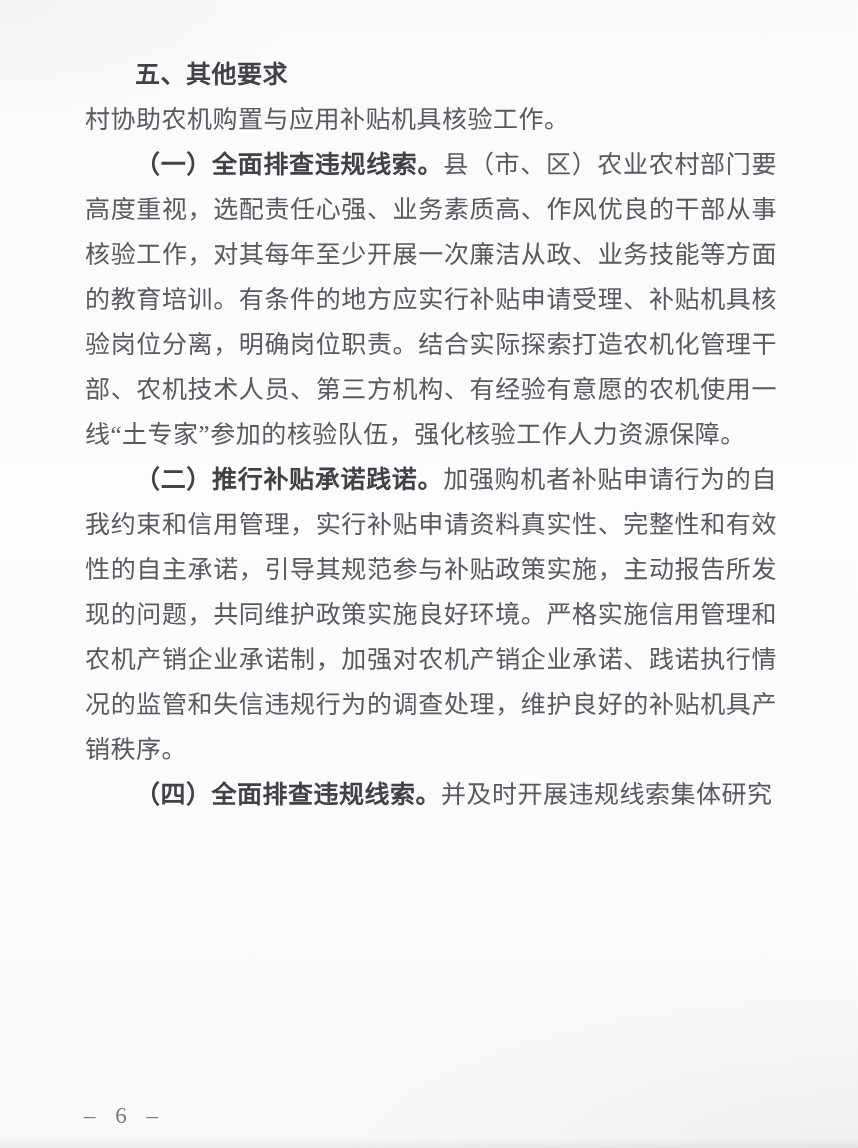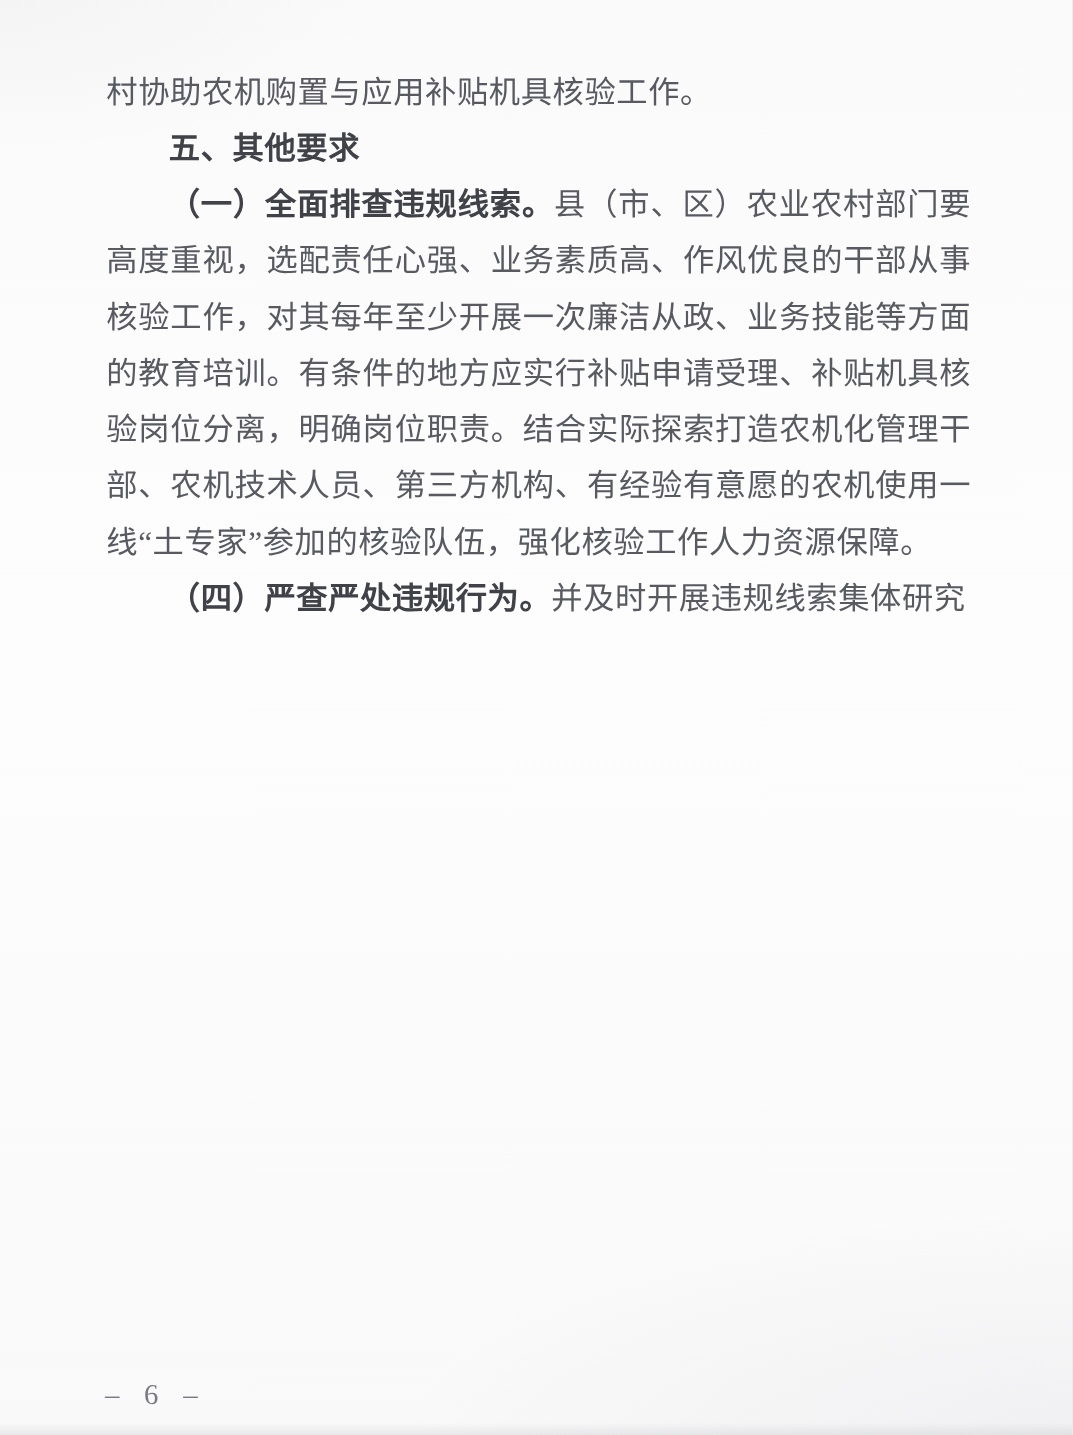--- a/index.html
+++ b/index.html
@@ -62,27 +62,28 @@
     font-family: "Liberation Serif", serif;
   }
 </style>
 </head>
 <body>
 
 <div class="page">
 
   <div class="doc">
 
+    <p class="para indent"><span class="head">五、其他要求</span></p>
+
     <p class="para"><span>村协助农机购置与应用补贴机具核验工作。</span></p>
-
-    <p class="para indent"><span class="head">五、其他要求</span></p>
 
     <p class="para indent"><span class="head">（一）全面排查违规线索。</span><span>县（市、区）农业农村部门要高度重视，选配责任心强、业务素质高、作风优良的干部从事核验工作，对其每年至少开展一次廉洁从政、业务技能等方面的教育培训。有条件的地方应实行补贴申请受理、补贴机具核验岗位分离，明确岗位职责。结合实际探索打造农机化管理干部、农机技术人员、第三方机构、有经验有意愿的农机使用一线“土专家”参加的核验队伍，强化核验工作人力资源保障。</span></p>
 
+    <p class="para indent"><span class="head">（二）推行补贴承诺践诺。</span><span>加强购机者补贴申请行为的自我约束和信用管理，实行补贴申请资料真实性、完整性和有效性的自主承诺，引导其规范参与补贴政策实施，主动报告所发现的问题，共同维护政策实施良好环境。严格实施信用管理和农机产销企业承诺制，加强对农机产销企业承诺、践诺执行情况的监管和失信违规行为的调查处理，维护良好的补贴机具产销秩序。</span></p>
 
 
-    <p class="para indent"><span class="head">（四）严查严处违规行为。</span><span>并及时开展违规线索集体研究</span></p>
+    <p class="para indent"><span class="head">（四）全面排查违规线索。</span><span>并及时开展违规线索集体研究</span></p>
 
   </div>
 
   <div class="pagenum">– 6 –</div>
 
 </div>
 
 </body></html>

